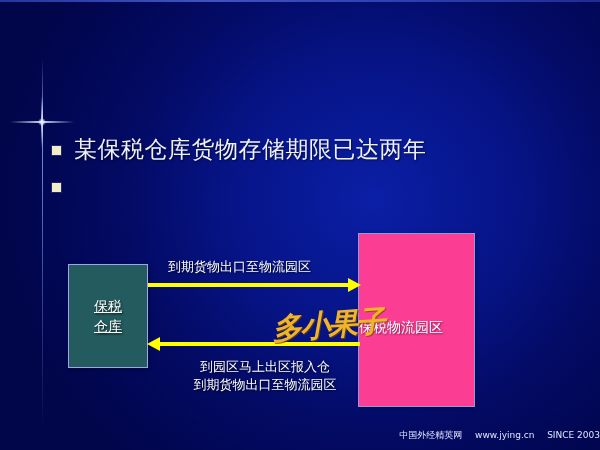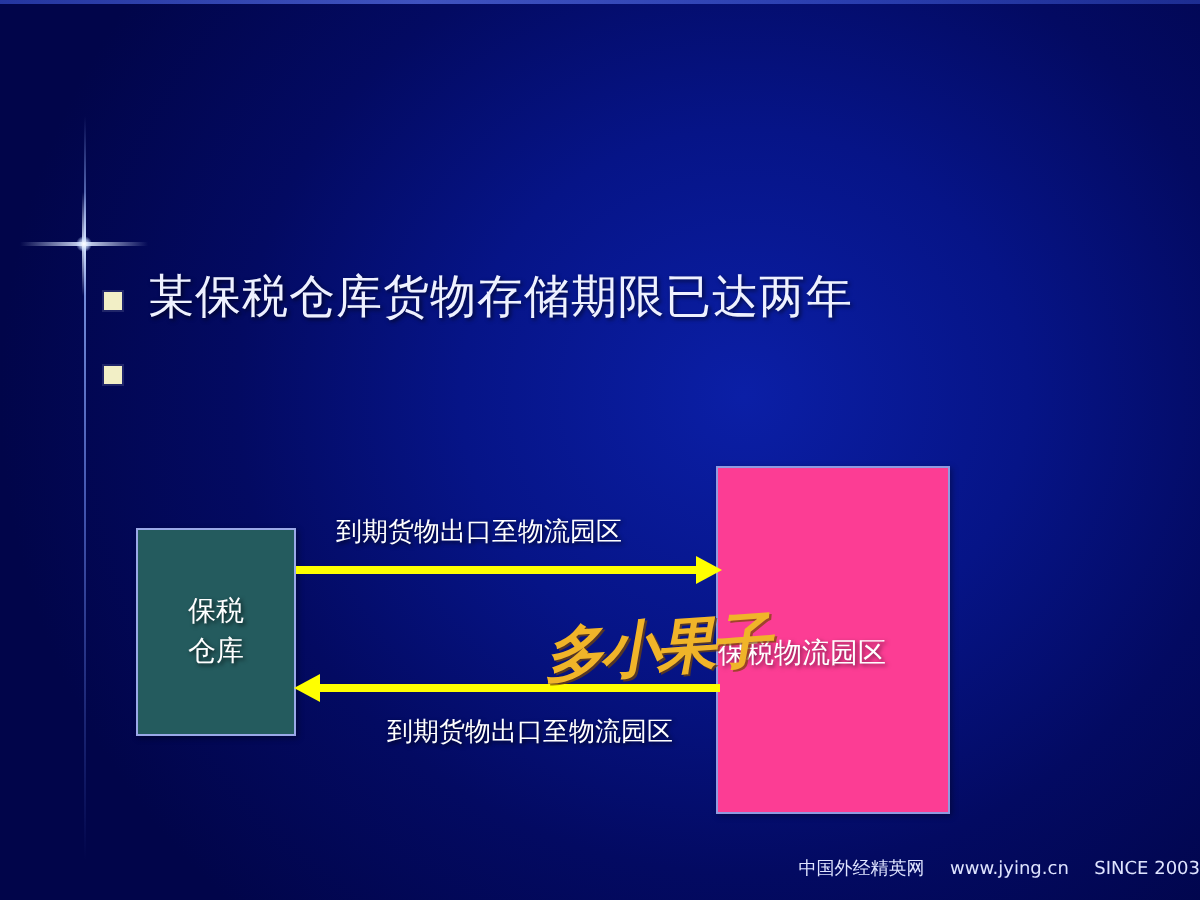--- a/index.html
+++ b/index.html
@@ -66,20 +66,21 @@
   .box-bonded{
     position:absolute; left:68px; top:264px; width:80px; height:104px;
     background:#245b5e; border:1px solid #9aa8e8;
     display:flex; align-items:center; justify-content:center;
     box-shadow:1px 1px 3px rgba(0,0,0,.4);
   }
   .box-bonded .lbl{
     font-family:"DejaVu Serif","Liberation Serif",serif;
     font-size:14px; line-height:20px; color:#ffffff; text-align:center;
     text-shadow:1px 1px 2px rgba(0,0,0,.7);
+    text-decoration:underline;
   }
   .box-park{
     position:absolute; left:358px; top:233px; width:117px; height:174px;
     background:#fc3d94; border:1px solid #8f9ae0;
     box-shadow:1px 1px 3px rgba(0,0,0,.35);
   }
   .box-park .lbl{
     position:absolute; left:0; top:83px; width:102px; text-align:left;
     font-family:"DejaVu Serif","Liberation Serif",serif;
     font-size:14px; line-height:20px; color:#ffffff; white-space:nowrap;
@@ -167,20 +168,21 @@
     <div class="shaft"></div>
     <div class="head"></div>
   </div>
   <div class="lbl-top">到期货物出口至物流园区</div>
 
   <div class="arrow left arrow-bot">
     <div class="shaft"></div>
     <div class="head"></div>
   </div>
   <div class="lbl-bot">
+    <div>到园区马上出区报入仓</div>
     <div>到期货物出口至物流园区</div>
   </div>
 
   <div class="watermark">多小果子</div>
 
   <div class="footer">
     <span>中国外经精英网</span>
     <span class="sep"></span>
     <span>www.jying.cn</span>
     <span class="sep"></span>

